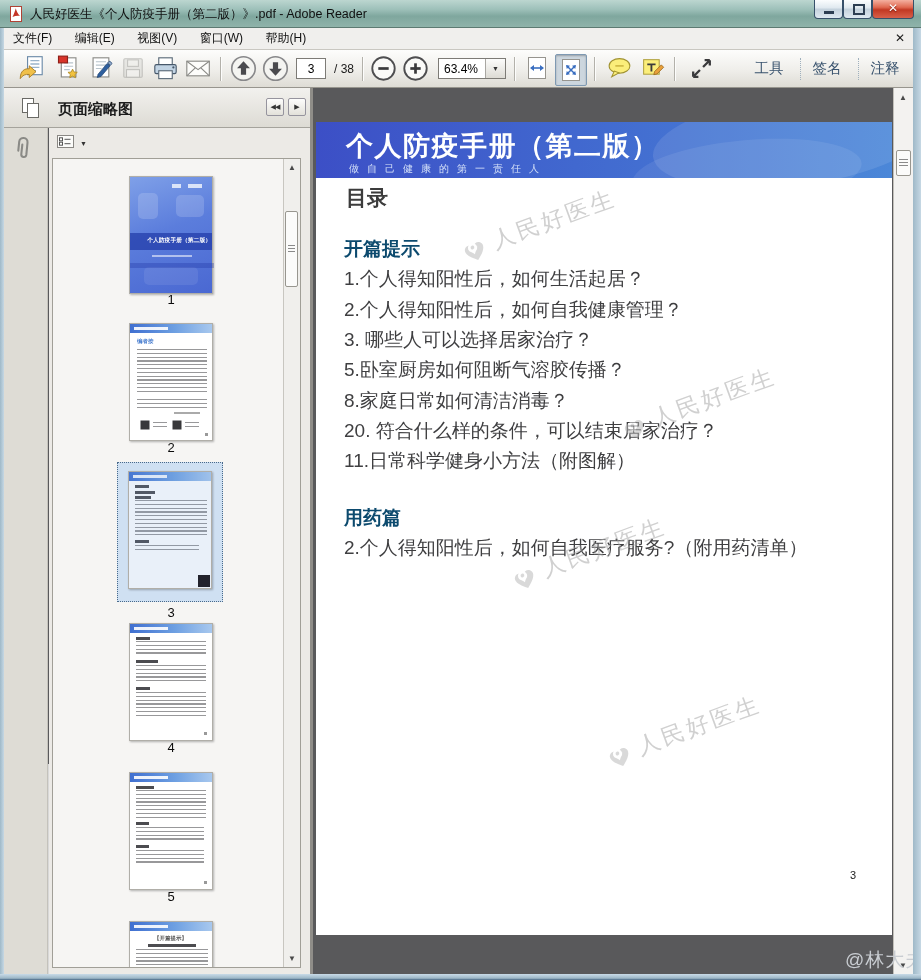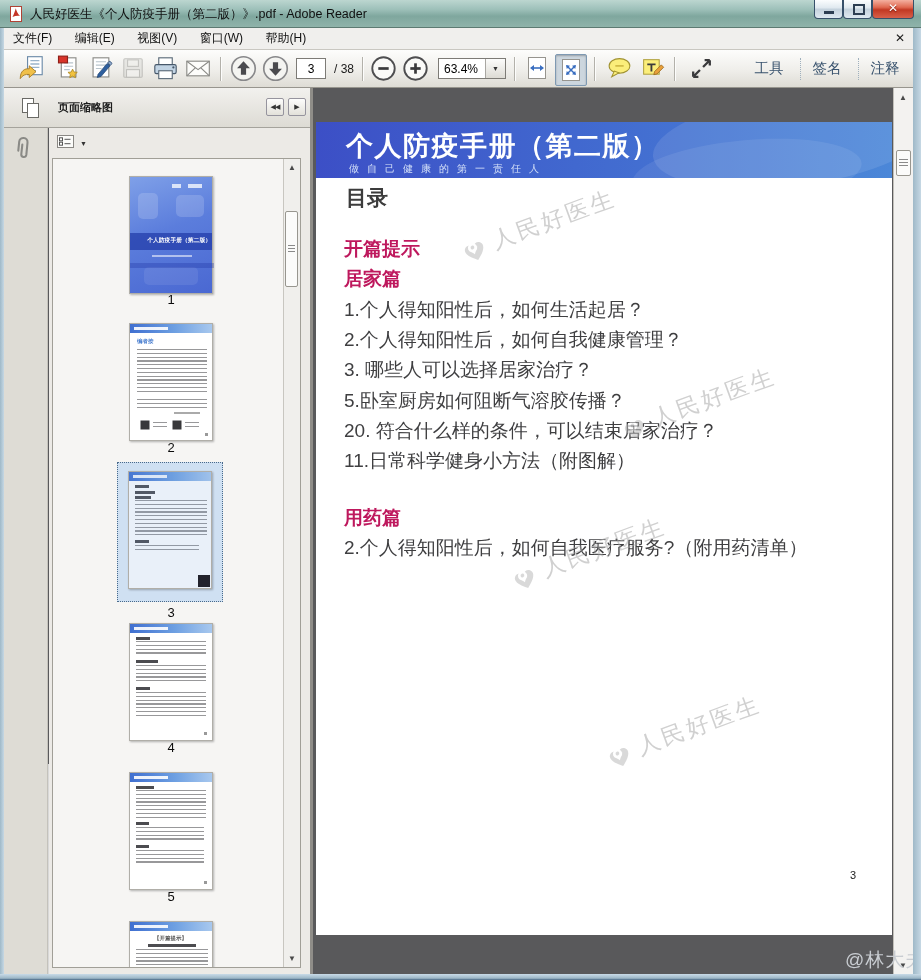--- a/index.html
+++ b/index.html
@@ -42,21 +42,21 @@
   #zoom-input{position:absolute;left:0;top:0;width:44px;height:19px;border:none;font-size:12px;padding:0 0 0 5px;
     font-family:inherit;}
   #zoom-dd{position:absolute;right:0;top:0;width:19px;height:19px;border-left:1px solid #a9a7a2;
     background:linear-gradient(180deg,#fcfcfb,#dddbd4);font-size:7px;color:#333;text-align:center;line-height:19px;}
   .txtbtn{position:absolute;top:9px;font-size:14.5px;color:#39536e;width:50px;text-align:center;}
   .dotsep{position:absolute;top:8px;height:22px;width:0;border-left:1px dotted #9fb0bd;}
   .pressed{background:#ccd6de;border:1px solid #7e99b2;border-radius:2px;box-shadow:inset 0 1px 2px rgba(0,0,0,.25);}
   
   #panel-header{position:absolute;left:4px;top:88px;width:306px;height:40px;box-sizing:border-box;
     background:linear-gradient(180deg,#f2f1ee,#dddbd4);border-bottom:1px solid #a5a39c;}
-  #panel-title{position:absolute;left:54px;top:12px;font-size:11px;color:#1c1c1c;font-weight:bold;}
+  #panel-title{position:absolute;left:54px;top:12px;font-size:15px;color:#1c1c1c;font-weight:bold;}
   .hdrbtn{position:absolute;top:10px;width:18px;height:18px;box-sizing:border-box;border:1px solid #96949e;
     border-radius:2px;background:linear-gradient(180deg,#fdfdfc,#e3e1da);text-align:center;
     font-size:7px;line-height:16px;color:#333;letter-spacing:-1px;}
   #left-strip{position:absolute;left:4px;top:128px;width:44px;height:847px;background:#dedcd5;
     border-right:1px solid #c4c2bb;box-sizing:border-box;}
   #panel-body{position:absolute;left:49px;top:128px;width:261px;height:847px;background:#eceae6;}
   #opt-btn{position:absolute;left:8px;top:6px;width:30px;height:18px;}
   #opt-btn b{position:absolute;right:0;top:6px;font-size:7px;color:#333;font-weight:normal;}
   #thumb-list{position:absolute;left:3px;top:30px;width:249px;height:810px;background:#f6f5f3;
     border:1px solid #a19f97;box-sizing:border-box;overflow:hidden;}
@@ -90,21 +90,21 @@
   #main{position:absolute;left:313px;top:88px;width:600px;height:887px;background:#59595b;overflow:hidden;}
   #page{position:absolute;left:3px;top:34px;width:576px;height:813px;background:#fff;}
   #banner{position:absolute;left:0;top:0;width:100%;height:56px;overflow:hidden;
     background:linear-gradient(90deg,#3c4fc6 0%,#4168cf 45%,#4b87d8 100%);}
   #banner-title{position:absolute;left:30px;top:6px;font-size:27px;font-weight:bold;color:#fff;letter-spacing:1.5px;white-space:nowrap;}
   #banner-sub{position:absolute;left:33px;top:40px;font-size:10px;color:#d4e0f8;letter-spacing:8px;white-space:nowrap;}
   .wave{position:absolute;background:rgba(255,255,255,.10);border-radius:50%;}
   #toc-title{position:absolute;left:30px;top:62px;font-size:21px;color:#3c3c3c;font-weight:600;}
   #toc{position:absolute;left:28px;top:112px;width:540px;}
   .toc-line{height:30.3px;display:flex;align-items:center;font-size:19px;color:#3f3f41;white-space:nowrap;}
-  .toc-head{font-weight:bold;color:#be185d;}
+  .toc-head{font-weight:bold;color:#0c4a6e;}
   .gap{height:26px;}
   #pagenum{position:absolute;left:534px;top:747px;font-size:11px;color:#222;}
   .wm{position:absolute;display:flex;align-items:center;gap:5px;transform:rotate(-20deg);opacity:.5;
     color:#a2a2a2;font-size:23px;letter-spacing:3px;white-space:nowrap;pointer-events:none;}
   #main-scroll{position:absolute;right:0;top:0;width:20px;height:100%;background:#f3f2f0;border-left:1px solid #c2c0ba;box-sizing:border-box;}
   #corner-wm{position:absolute;left:845px;top:947px;font-size:19px;color:#c8ccd1;z-index:30;white-space:nowrap;letter-spacing:1px;}
 </style>
 </head>
 <body>
 
@@ -396,25 +396,25 @@
         <span class="wave" style="right:-40px;top:-28px;width:280px;height:92px;transform:rotate(-7deg);"></span>
         <span class="wave" style="right:30px;top:18px;width:230px;height:66px;transform:rotate(-5deg);opacity:.8;"></span>
         <span id="banner-title">个人防疫手册（第二版）</span>
         <span id="banner-sub">做自己健康的第一责任人</span>
       </div>
 
       <span id="toc-title">目录</span>
 
       <div id="toc">
         <div class="toc-line toc-head">开篇提示</div>
-        <div class="toc-line toc-head">居家篇</div>
         <div class="toc-line">1.个人得知阳性后，如何生活起居？</div>
         <div class="toc-line">2.个人得知阳性后，如何自我健康管理？</div>
         <div class="toc-line">3. 哪些人可以选择居家治疗？</div>
         <div class="toc-line">5.卧室厨房如何阻断气溶胶传播？</div>
+        <div class="toc-line">8.家庭日常如何清洁消毒？</div>
         <div class="toc-line">20. 符合什么样的条件，可以结束居家治疗？</div>
         <div class="toc-line">11.日常科学健身小方法（附图解）</div>
         <div class="gap"></div>
         <div class="toc-line toc-head">用药篇</div>
         <div class="toc-line">2.个人得知阳性后，如何自我医疗服务?（附用药清单）</div>
       </div>
 
       <span class="wm" style="left:139px;top:88px;">
         <svg width="30" height="28" viewBox="0 0 26 24">
             <path d="M13 22C5.5 16.5 3 11.5 6 8.6c2.4-2.3 5.3-1.2 7 1.4 1.7-2.6 4.6-3.7 7-1.4 3 2.9.5 7.9-7 13.4z" fill="#b5b5b5"></path>

